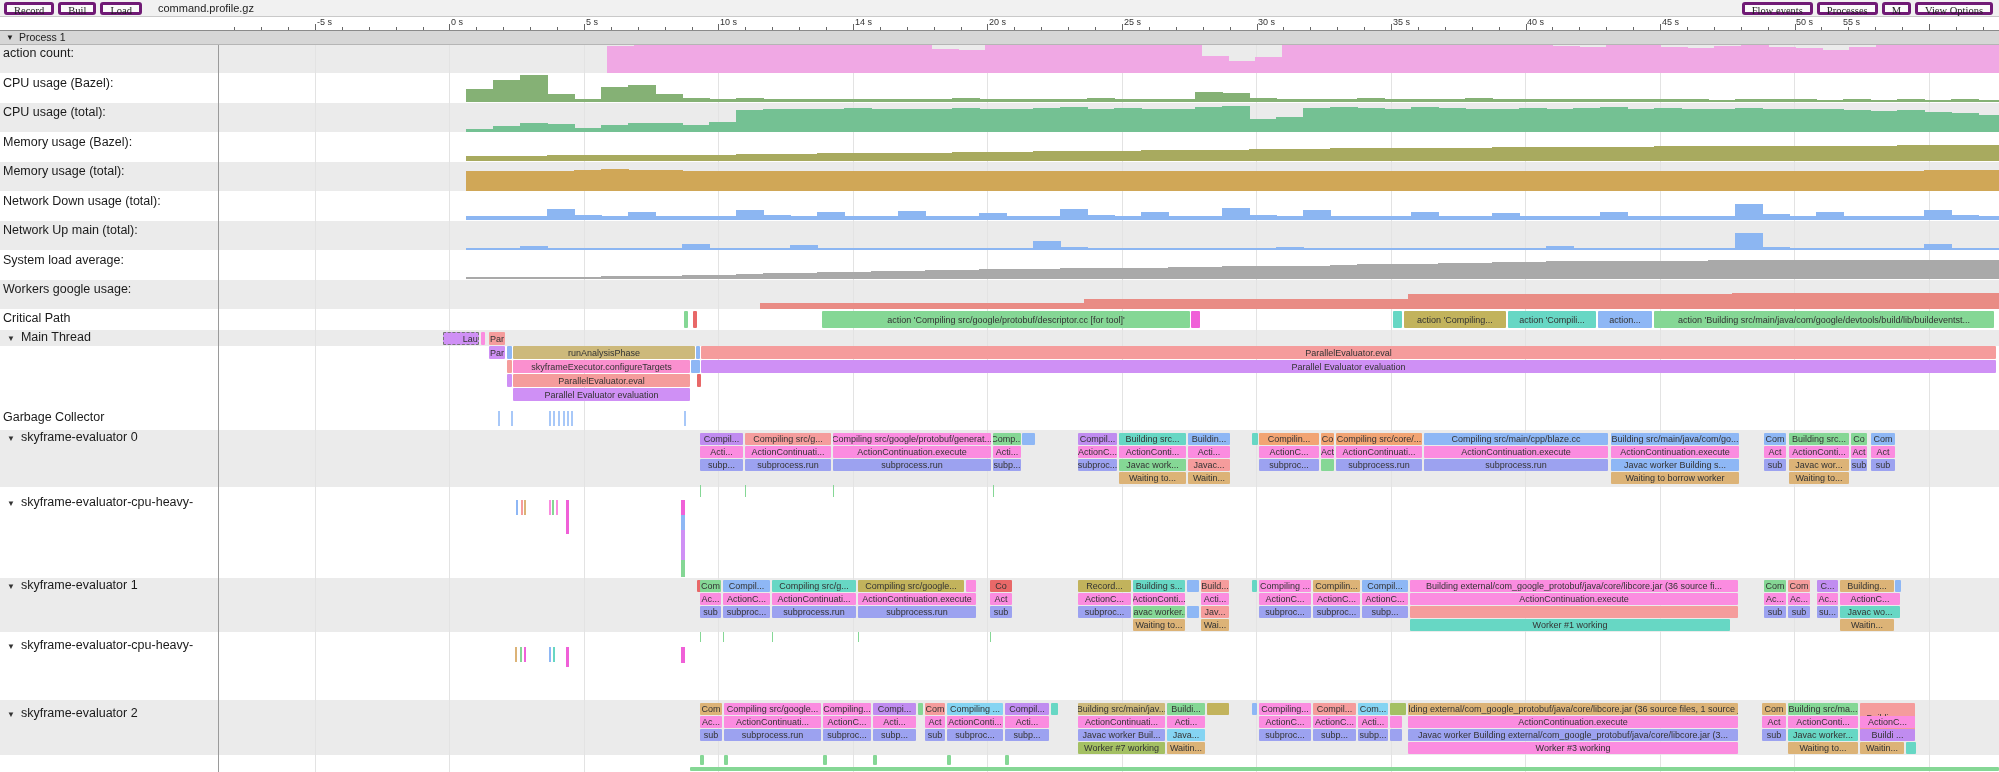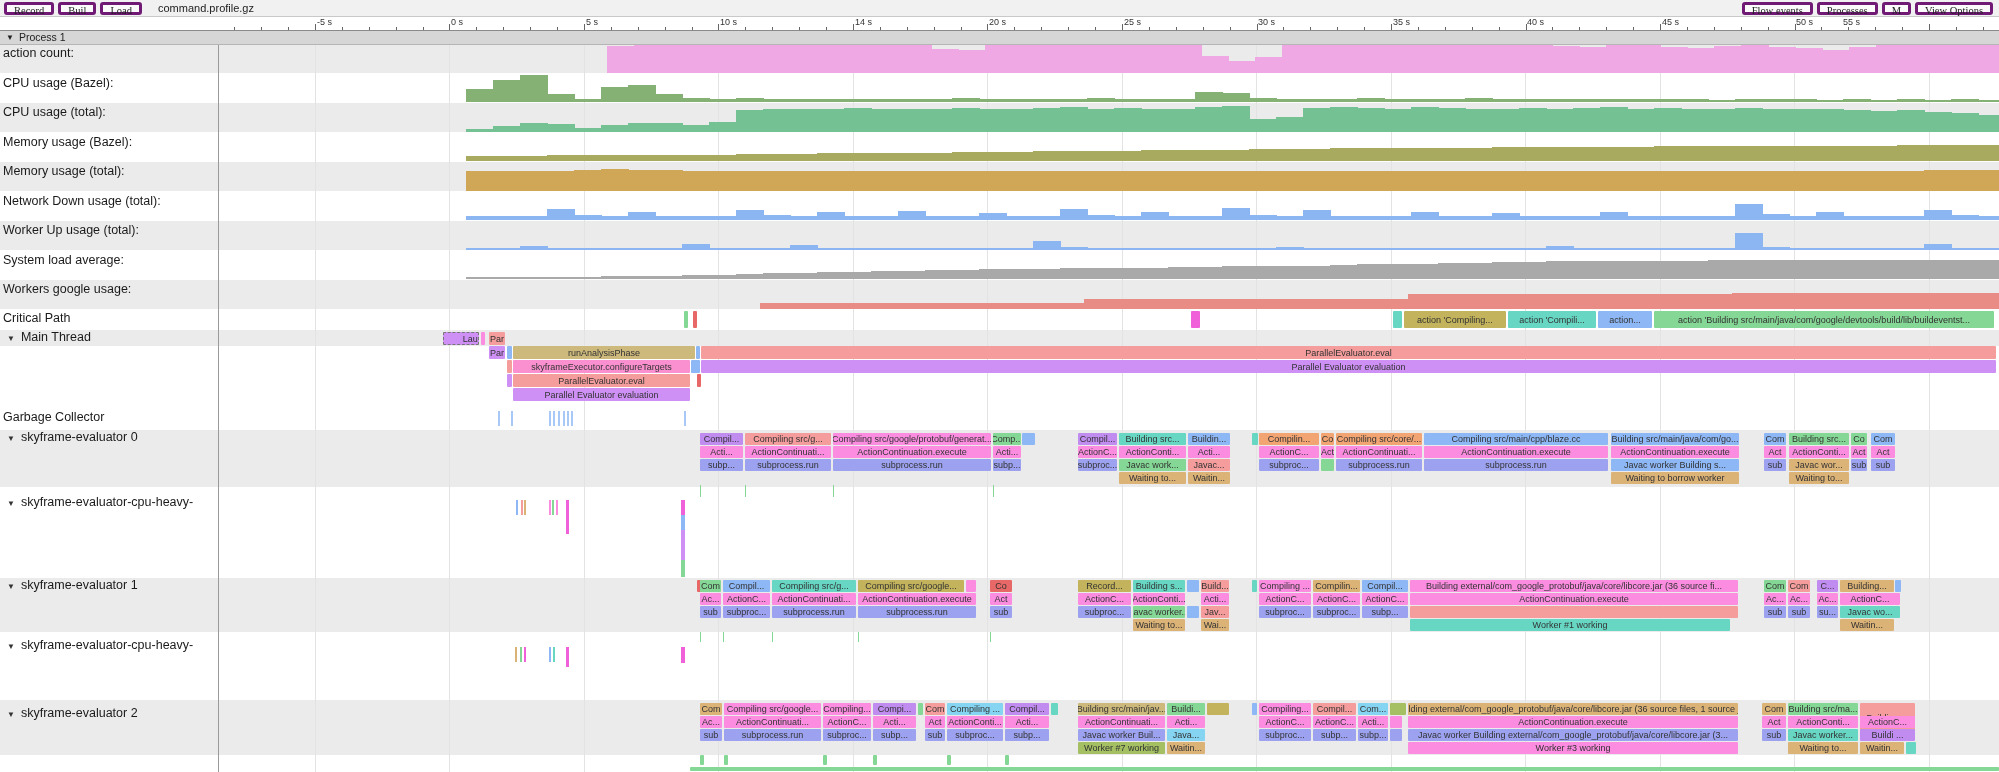--- a/index.html
+++ b/index.html
@@ -650,20 +650,21 @@
     <div class="cbar" style="left: 1786px; width: 27.5px; top: 293px; height: 16px; background: rgb(233, 140, 133);"></div>
     <div class="cbar" style="left: 1813px; width: 27.5px; top: 293px; height: 16px; background: rgb(233, 140, 133);"></div>
     <div class="cbar" style="left: 1840px; width: 27.5px; top: 293px; height: 16px; background: rgb(233, 140, 133);"></div>
     <div class="cbar" style="left: 1867px; width: 27.5px; top: 293px; height: 16px; background: rgb(233, 140, 133);"></div>
     <div class="cbar" style="left: 1894px; width: 27.5px; top: 293px; height: 16px; background: rgb(233, 140, 133);"></div>
     <div class="cbar" style="left: 1921px; width: 27.5px; top: 293px; height: 16px; background: rgb(233, 140, 133);"></div>
     <div class="cbar" style="left: 1948px; width: 27.5px; top: 293px; height: 16px; background: rgb(233, 140, 133);"></div>
     <div class="cbar" style="left: 1975px; width: 27.5px; top: 293px; height: 16px; background: rgb(233, 140, 133);"></div>
     <div class="ev" style="left: 684px; top: 311px; width: 2px; height: 17px; background: rgb(133, 215, 149);"></div>
     <div class="ev" style="left: 693px; top: 311px; width: 2px; height: 17px; background: rgb(232, 104, 104);"></div>
+    <div class="ev" style="left: 822px; top: 311px; width: 368px; height: 17px; background: rgb(133, 215, 149);">action 'Compiling src/google/protobuf/descriptor.cc [for tool]'</div>
     <div class="ev" style="left: 1191px; top: 311px; width: 9px; height: 17px; background: rgb(240, 96, 216);"></div>
     <div class="ev" style="left: 1393px; top: 311px; width: 9px; height: 17px; background: rgb(103, 215, 196);"></div>
     <div class="ev" style="left: 1404px; top: 311px; width: 102px; height: 17px; background: rgb(194, 179, 92);">action 'Compiling...</div>
     <div class="ev" style="left: 1508px; top: 311px; width: 88px; height: 17px; background: rgb(103, 215, 196);">action 'Compili...</div>
     <div class="ev" style="left: 1598px; top: 311px; width: 54px; height: 17px; background: rgb(142, 183, 245);">action...</div>
     <div class="ev" style="left: 1654px; top: 311px; width: 340px; height: 17px; background: rgb(133, 215, 149);">action 'Building src/main/java/com/google/devtools/build/lib/buildeventst...</div>
     <div class="ev dashed" style="left: 443px; top: 332px; width: 36px; height: 13px; background: rgb(207, 144, 245);">Lau...</div>
     <div class="ev" style="left: 481px; top: 332px; width: 3px; height: 13px; background: rgb(251, 140, 224);"></div>
     <div class="ev" style="left: 489px; top: 332px; width: 16px; height: 13px; background: rgb(245, 156, 156);">Par</div>
     <div class="ev" style="left: 489px; top: 346px; width: 16px; height: 13px; background: rgb(207, 144, 245);">Par</div>
@@ -894,21 +895,21 @@
     <div class="ev" style="left: 873px; top: 755px; width: 1px; height: 10px; background: rgb(133, 215, 149);"></div>
     <div class="ev" style="left: 947px; top: 755px; width: 1px; height: 10px; background: rgb(133, 215, 149);"></div>
     <div class="ev" style="left: 1005px; top: 755px; width: 1px; height: 10px; background: rgb(133, 215, 149);"></div>
     <div class="ev" style="left: 690px; top: 767px; width: 1309px; height: 4px; background: rgb(133, 215, 149);"></div>
     <div class="slabel" style="top: 46px;"><span>action count:</span></div>
     <div class="slabel" style="top: 76px;"><span>CPU usage (Bazel):</span></div>
     <div class="slabel" style="top: 105px;"><span>CPU usage (total):</span></div>
     <div class="slabel" style="top: 135px;"><span>Memory usage (Bazel):</span></div>
     <div class="slabel" style="top: 164px;"><span>Memory usage (total):</span></div>
     <div class="slabel" style="top: 194px;"><span>Network Down usage (total):</span></div>
-    <div class="slabel" style="top: 223px;"><span>Worker Up usage (total):</span></div>
+    <div class="slabel" style="top: 223px;"><span>Network Up main (total):</span></div>
     <div class="slabel" style="top: 253px;"><span>System load average:</span></div>
     <div class="slabel" style="top: 282px;"><span>Workers google usage:</span></div>
     <div class="slabel" style="top: 311px;"><span>Critical Path</span></div>
     <div class="slabel" style="top: 330px;"><span class="arr">▼</span><span>Main Thread</span></div>
     <div class="slabel" style="top: 410px;"><span>Garbage Collector</span></div>
     <div class="slabel" style="top: 430px;"><span class="arr">▼</span><span>skyframe-evaluator 0</span></div>
     <div class="slabel" style="top: 495px;"><span class="arr">▼</span><span>skyframe-evaluator-cpu-heavy-</span></div>
     <div class="slabel" style="top: 578px;"><span class="arr">▼</span><span>skyframe-evaluator 1</span></div>
     <div class="slabel" style="top: 638px;"><span class="arr">▼</span><span>skyframe-evaluator-cpu-heavy-</span></div>
     <div class="slabel" style="top: 706px;"><span class="arr">▼</span><span>skyframe-evaluator 2</span></div>

